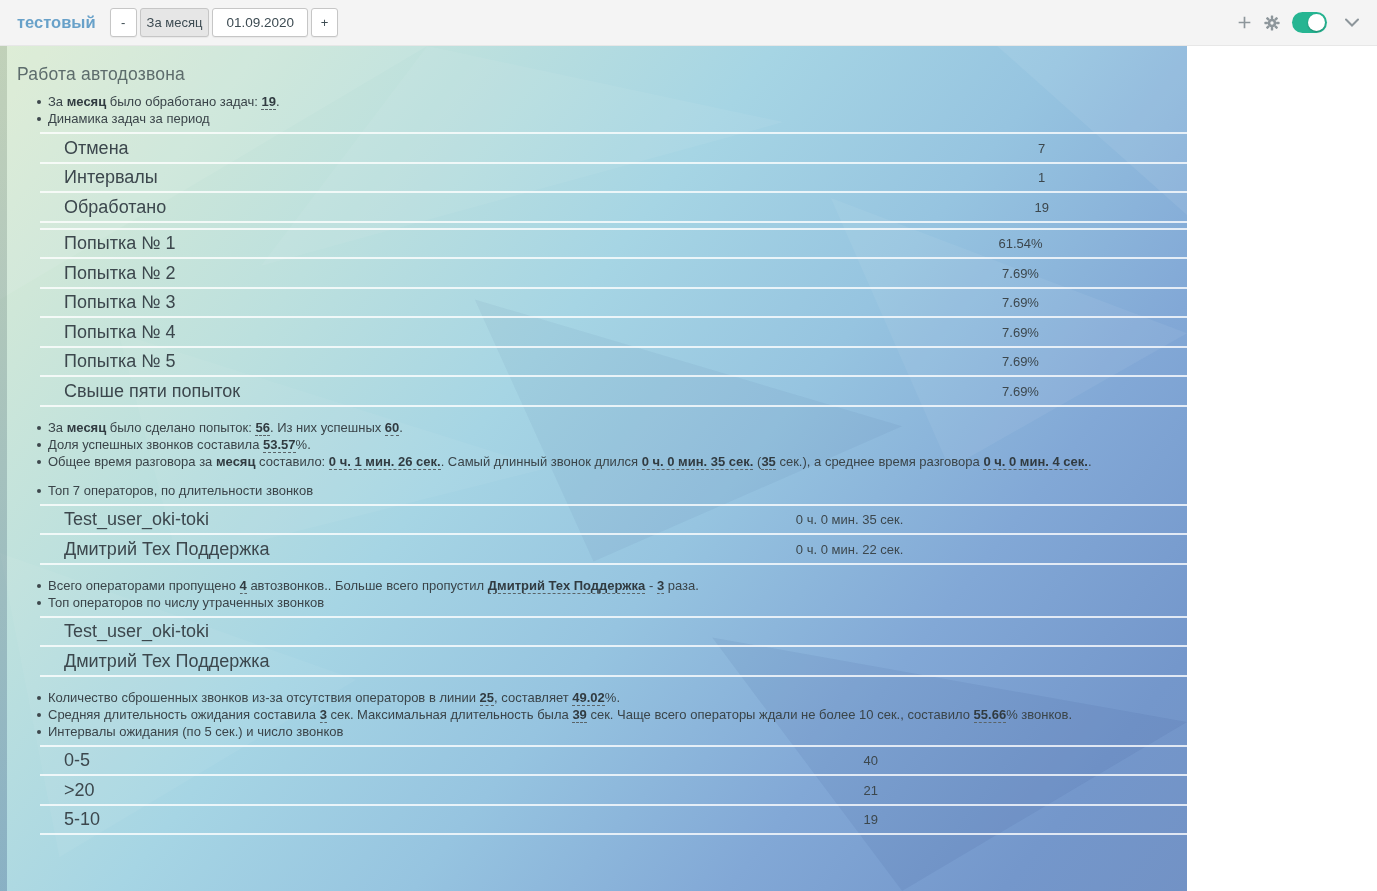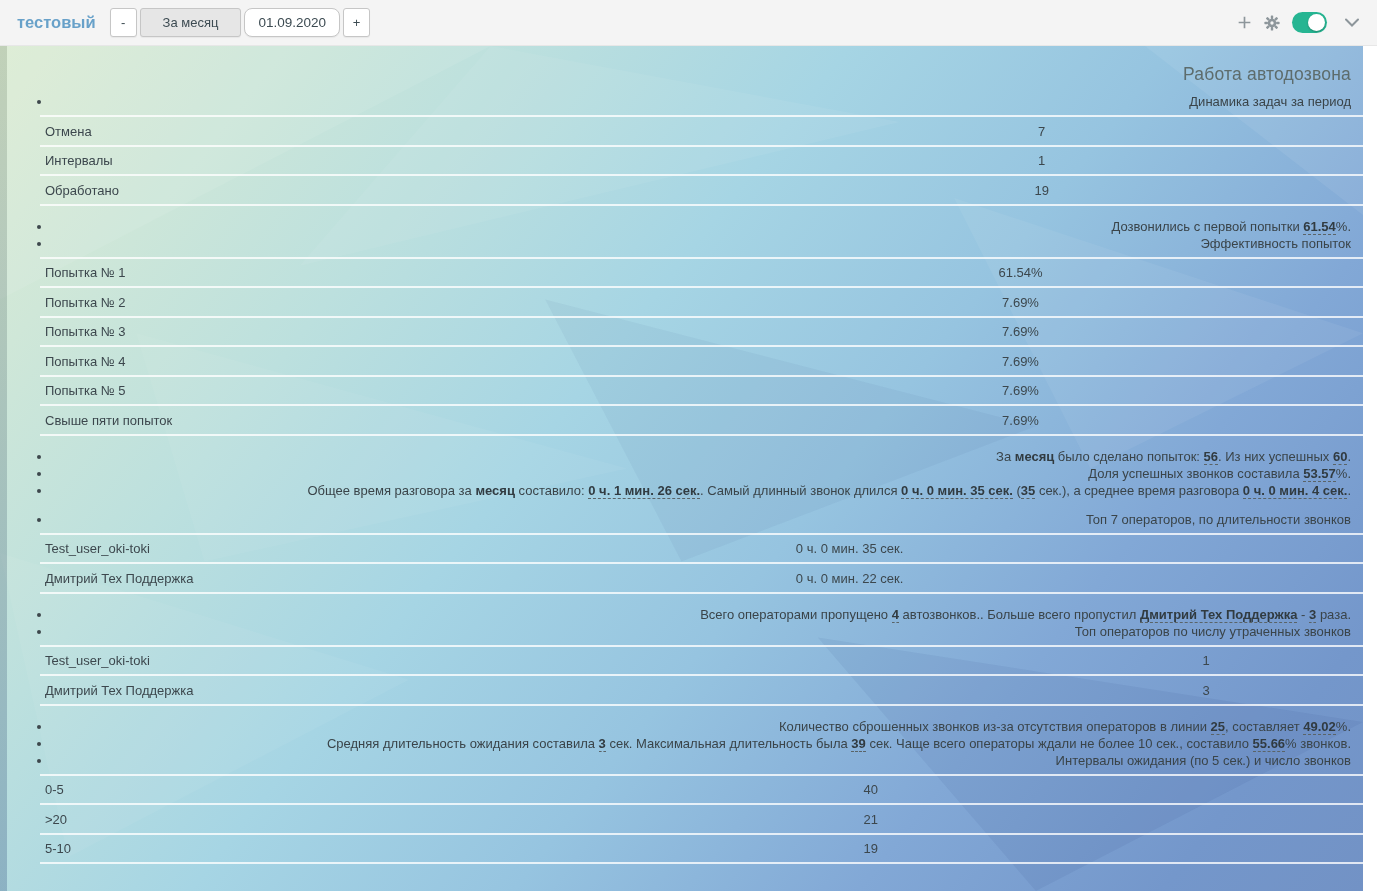--- a/index.html
+++ b/index.html
@@ -9,43 +9,42 @@
   
   .topbar {
     height:46px; background:#f4f4f4; border-bottom:1px solid #e7e7e7;
     display:flex; align-items:center; position:relative; z-index:5;
   }
   .app-title { color:#68a1c9; font-size:16.5px; margin:0 14px 0 17px; cursor:pointer;font-weight:bold; }
   .btn-group { display:flex; align-items:center; gap:3px; }
   .tb-btn {
     height:29px; border:1px solid #c6c6c6; border-radius:3px; background:#fff;
     color:#3d4b52; font-size:13px; display:flex; align-items:center; justify-content:center;
-    padding:0 22px; cursor:pointer; box-shadow:0 1px 1px rgba(0,0,0,0.05);
+    padding:0 6px; cursor:pointer; box-shadow:0 1px 1px rgba(0,0,0,0.05);
   }
   .tb-btn.sq { width:27px; padding:0; }
   .tb-btn.gray { background:#e6e6e6; }
-  .tb-btn.date { font-size:13.5px; padding:0 13px;border-radius:8px; }
+  .tb-btn.date { font-size:13.5px; padding:0 13px; }
   .topbar-right { margin-left:auto; display:flex; align-items:center; gap:12px; padding-right:18px; }
   .icon-btn { display:flex; align-items:center; justify-content:center; cursor:pointer; }
   .toggle {
     width:35px; height:21px; border-radius:11px; background:#26b592; position:relative; cursor:pointer;
   }
   .toggle .knob {
     position:absolute; right:2px; top:2px; width:17px; height:17px; border-radius:50%;
     background:#fff; box-shadow:0 1px 2px rgba(0,0,0,0.25);
   }
   .chev { margin-left:6px; }
 
   
   .stage {
-    position:relative; width:1363px; height:845px; overflow:hidden;
+    position:relative; width:1187px; height:845px; overflow:hidden;
     background:linear-gradient(128deg,
       #dcecd3 0%, #cfe7d8 12%, #bce0de 26%, #a6d5e4 42%,
       #96c4e0 58%, #82a8d6 75%, #7497cb 90%, #7292c5 100%);
-    text-align:right;
   }
   .facet { position:absolute; inset:0; pointer-events:none; }
   .f1 { background:rgba(255,255,255,0.08); clip-path:polygon(0 0,36% 0,0 30%); }
   .f2 { background:rgba(255,255,255,0.06); clip-path:polygon(36% 0,66% 9%,22% 26%); }
   .f3 { background:rgba(30,60,120,0.05); clip-path:polygon(40% 30%,76% 45%,50% 61%); }
   .f4 { background:rgba(255,255,255,0.05); clip-path:polygon(0 60%,30% 75%,5% 96%); }
   .f5 { background:rgba(255,255,255,0.06); clip-path:polygon(70% 18%,100% 34%,80% 50%); }
   .f6 { background:rgba(20,40,100,0.06); clip-path:polygon(60% 70%,100% 80%,76% 100%); }
   .f7 { background:rgba(255,255,255,0.07); clip-path:polygon(84% 0,100% 0,100% 20%); }
   .f8 { background:rgba(255,255,255,0.05); clip-path:polygon(10% 34%,46% 50%,15% 61%); }
@@ -63,22 +62,22 @@
   .bullet-item { position:relative; padding-left:11px; font-size:13px; line-height:16px; margin-bottom:1px; }
   .bullet-item .dot {
     position:absolute; left:0; top:6px; width:4px; height:4px; border-radius:50%; background:#3d474c;
   }
   .seg-b { font-weight:bold; color:#313b41; }
   .seg-u { border-bottom:1px dashed #5a6468; }
 
   .stats-table { margin:5px 0 0 23px; width:1325px; border-top:2px solid rgba(255,255,255,0.78); }
   .trow { position:relative; height:29.5px; border-bottom:2px solid rgba(255,255,255,0.78); }
   .tlabel {
-    position:absolute; left:5px; top:50%; transform:translateY(-50%);
-    font-size:13px; color:#3c474d;
+    position:absolute; left:24px; top:50%; transform:translateY(-50%);
+    font-size:18px; color:#3c474d;
   }
   .tvalue {
     position:absolute; top:50%; transform:translate(-50%,-50%);
     font-size:13px; color:#3c474d; white-space:nowrap;
   }
   .t0 .tvalue { left:75.6%; }
   .t1 .tvalue { left:74.0%; }
   .t2 .tvalue { left:61.1%; }
   .t3 .tvalue { left:88.0%; }
   .t4 .tvalue { left:62.7%; }
@@ -135,39 +134,36 @@
     <div class="facet f5"></div>
     <div class="facet f6"></div>
   <div class="facet f7"></div>
     <div class="facet f8"></div>
   <div class="left-shade"></div>
 
   <div class="content">
     <div class="report-title">Работа автодозвона</div>
     <div id="report-blocks">
         <div class="bullet-list">
+          <div class="bullet-item"><span class="dot"></span><span>За </span><span class="seg-b">месяц</span><span> было обработано задач: </span><span class="seg-b seg-u">19</span><span>.</span></div>
           <div class="bullet-item"><span class="dot"></span><span>Динамика задач за период</span></div>
         </div>
         <div class="stats-table t0">
           <div class="trow">
             <span class="tlabel">Отмена</span>
             <span class="tvalue">7</span>
           </div>
           <div class="trow">
             <span class="tlabel">Интервалы</span>
             <span class="tvalue">1</span>
           </div>
           <div class="trow">
             <span class="tlabel">Обработано</span>
             <span class="tvalue">19</span>
           </div>
-        </div>
-        <div class="bullet-list">
-          <div class="bullet-item"><span class="dot"></span><span>Дозвонились с первой попытки </span><span class="seg-b seg-u">61.54</span><span>%.</span></div>
-          <div class="bullet-item"><span class="dot"></span><span>Эффективность попыток</span></div>
         </div>
         <div class="stats-table t1">
           <div class="trow">
             <span class="tlabel">Попытка № 1</span>
             <span class="tvalue">61.54%</span>
           </div>
           <div class="trow">
             <span class="tlabel">Попытка № 2</span>
             <span class="tvalue">7.69%</span>
           </div>

